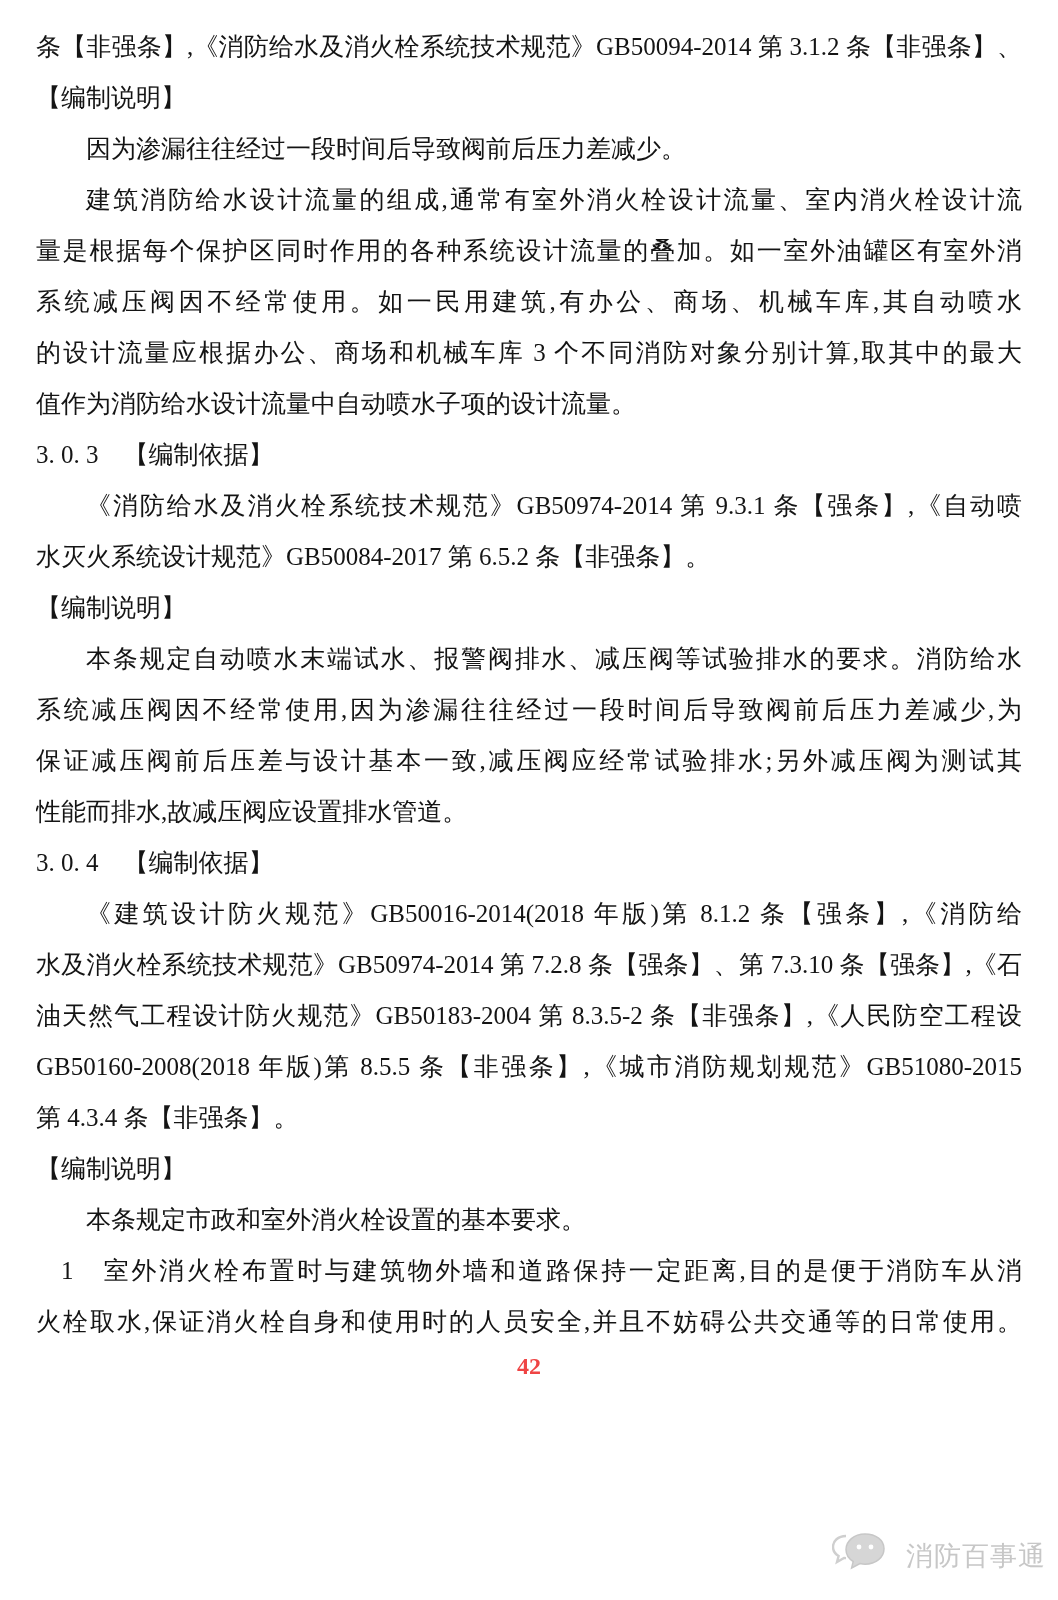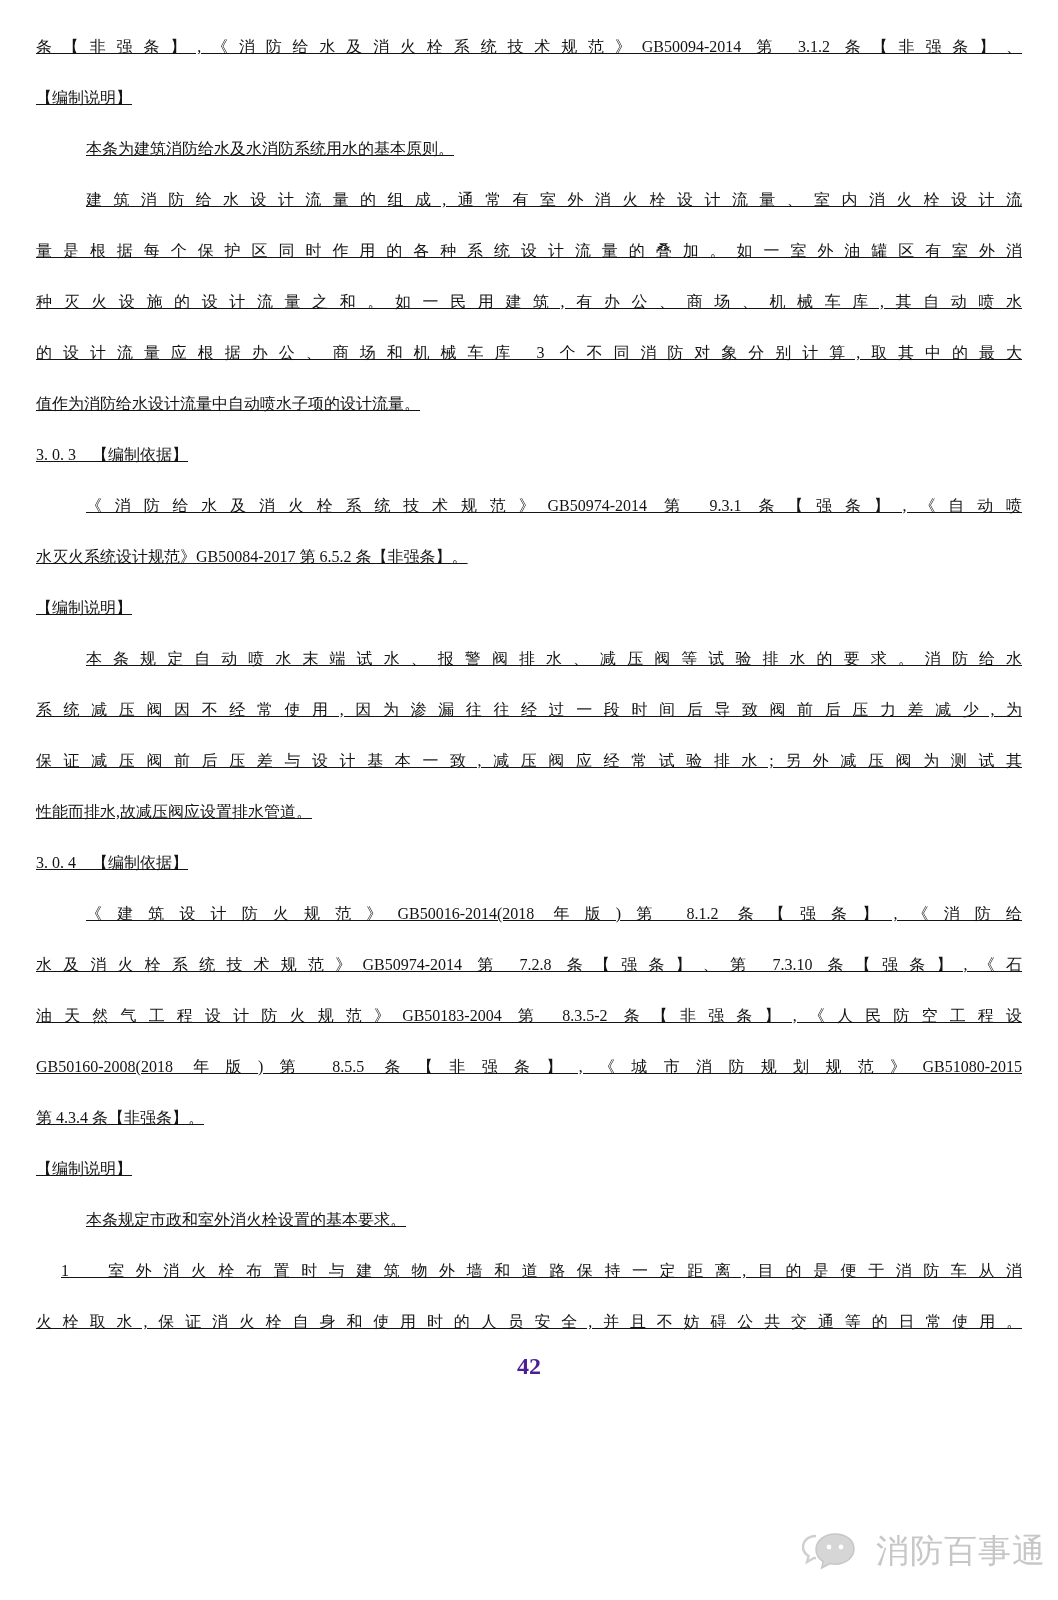--- a/index.html
+++ b/index.html
@@ -11,23 +11,22 @@
   body {
     width: 1058px;
     height: 1600px;
     position: relative;
     overflow: hidden;
     font-family: "Liberation Serif", "DejaVu Serif", serif;
     color: #141414;
   }
   .doc {
     padding: 21px 36px 0 36px;
-    font-size: 16px;
+    font-size: 25px;
     line-height: 51px;
-    text-decoration: underline;
   }
   .line {
     width: 986px;
     white-space: normal;
     overflow: hidden;
     height: 51px;
   }
   
   .j {
     text-align: justify;
@@ -37,47 +36,47 @@
   
   .ind { padding-left: 50px; width: 936px; }
   
   .ind1 { padding-left: 25px; width: 961px; }
 
   .footer {
     margin-top: 6px;
     text-align: center;
     font-size: 24px;
     font-weight: bold;
-    color: #4c1d95;
+    color: #ef4444;
   }
 
   .watermark {
     position: absolute;
     right: 12px;
     bottom: 26px;
     display: flex;
-    align-items: center;
+    align-items: flex-end;
     gap: 16px;
     color: #c7c7c7;
-    font-size: 33px;
+    font-size: 27px;
     letter-spacing: 1px;
     pointer-events: none;
   }
   .watermark .wm-icon { display: block; }
 </style>
 </head>
 <body>
 
 <div class="doc">
   <div class="line j">条【非强条】,《消防给水及消火栓系统技术规范》GB50094-2014 第 3.1.2 条【非强条】、</div>
   <div class="line">【编制说明】</div>
-  <div class="line ind">本条为建筑消防给水及水消防系统用水的基本原则。</div>
+  <div class="line ind">因为渗漏往往经过一段时间后导致阀前后压力差减少。</div>
   <div class="line ind j">建筑消防给水设计流量的组成,通常有室外消火栓设计流量、室内消火栓设计流</div>
   <div class="line j">量是根据每个保护区同时作用的各种系统设计流量的叠加。如一室外油罐区有室外消</div>
-  <div class="line j">种灭火设施的设计流量之和。如一民用建筑,有办公、商场、机械车库,其自动喷水</div>
+  <div class="line j">系统减压阀因不经常使用。如一民用建筑,有办公、商场、机械车库,其自动喷水</div>
   <div class="line j">的设计流量应根据办公、商场和机械车库 3 个不同消防对象分别计算,取其中的最大</div>
   <div class="line">值作为消防给水设计流量中自动喷水子项的设计流量。</div>
   <div class="line">3. 0. 3　【编制依据】</div>
   <div class="line ind j">《消防给水及消火栓系统技术规范》GB50974-2014 第 9.3.1 条【强条】,《自动喷</div>
   <div class="line">水灭火系统设计规范》GB50084-2017 第 6.5.2 条【非强条】。</div>
   <div class="line">【编制说明】</div>
   <div class="line ind j">本条规定自动喷水末端试水、报警阀排水、减压阀等试验排水的要求。消防给水</div>
   <div class="line j">系统减压阀因不经常使用,因为渗漏往往经过一段时间后导致阀前后压力差减少,为</div>
   <div class="line j">保证减压阀前后压差与设计基本一致,减压阀应经常试验排水;另外减压阀为测试其</div>
   <div class="line">性能而排水,故减压阀应设置排水管道。</div>

